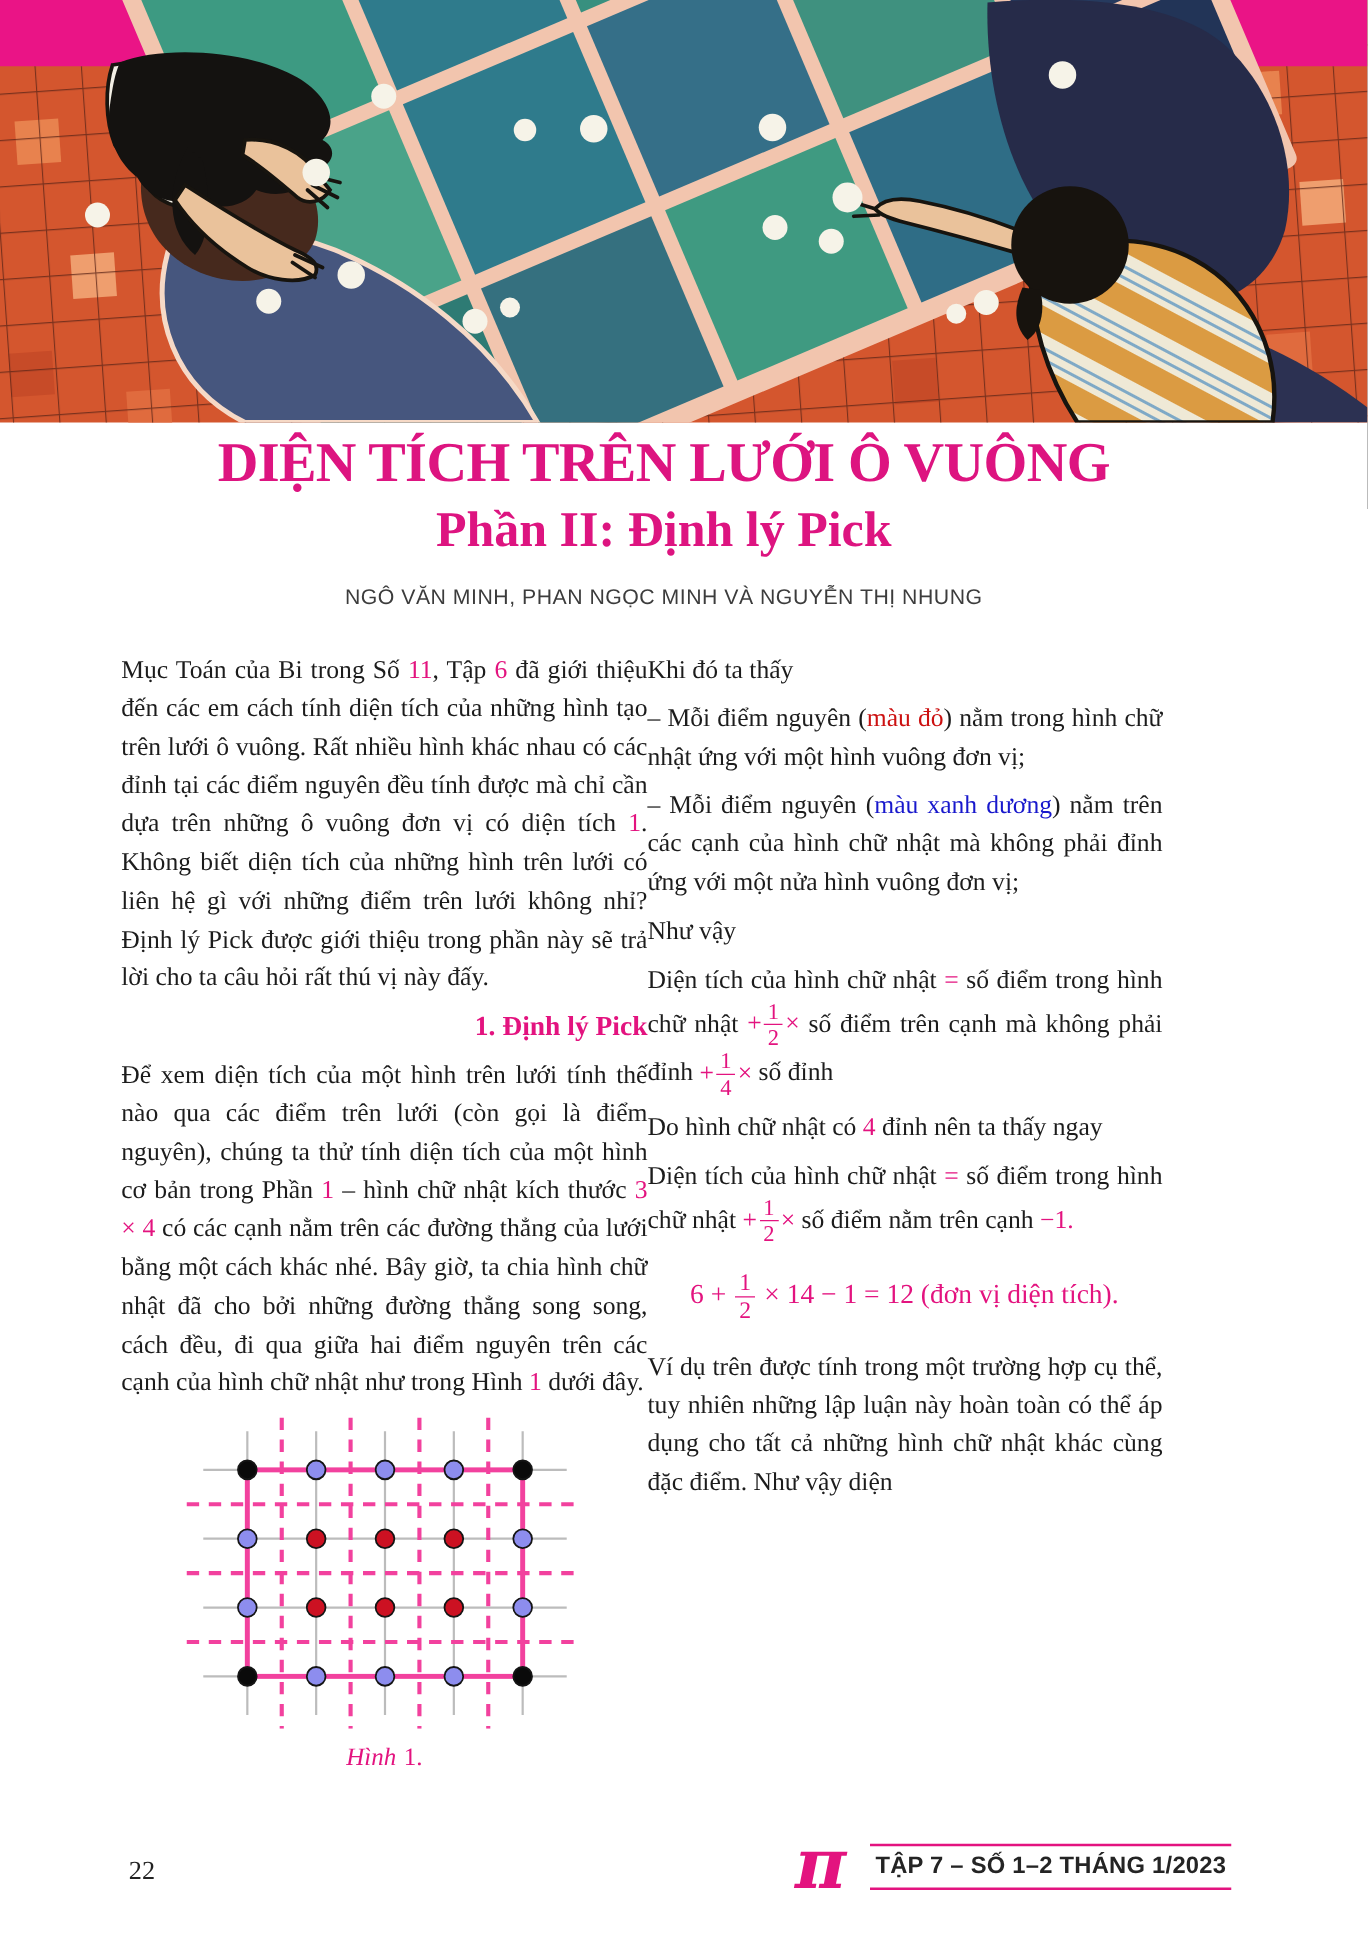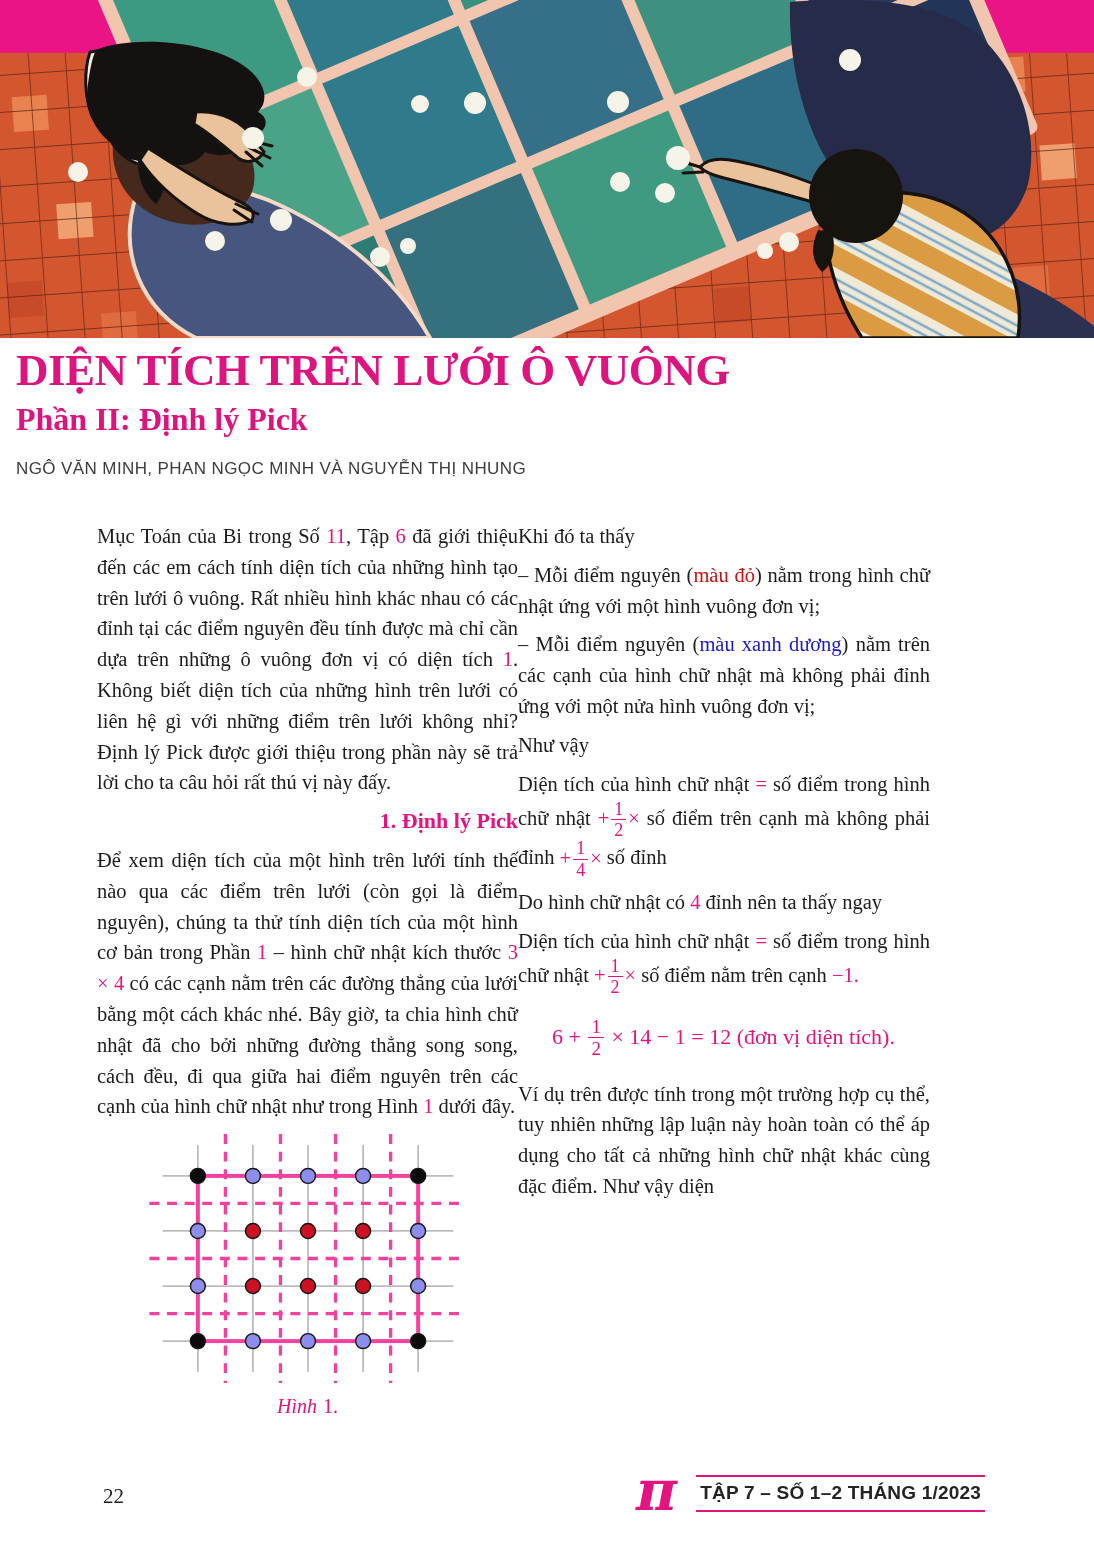--- a/index.html
+++ b/index.html
@@ -12,26 +12,26 @@
   html,body{background:#888;}
   .page{
     position:relative;width:1094px;height:1564px;margin:0 auto;
     background:#ffffff;overflow:hidden;
     font-family:"Liberation Serif","DejaVu Serif",serif;color:var(--ink);
   }
   
   .hero{position:absolute;top:0;left:0;width:1094px;height:338px;}
   .hero svg{display:block;}
   
-  .title-block{position:absolute;top:346px;left:0;width:1046px;text-align:left;padding-left:16px;}
+  .title-block{position:absolute;top:346px;left:0;width:1046px;text-align:center;padding-left:16px;}
   .title{
     font-size:45px;font-weight:bold;color:#dd1480;letter-spacing:-0.5px;line-height:1.1;
   }
   .subtitle{
-    font-size:32px;font-weight:bold;color:#dd1480;margin-top:6px;line-height:1.1;
+    font-size:40px;font-weight:bold;color:#dd1480;margin-top:6px;line-height:1.1;
   }
   .authors{
     margin-top:22px;font-family:"Liberation Sans","DejaVu Sans",sans-serif;
     font-size:17px;color:#3c3c3c;letter-spacing:0.4px;
   }
   
   .columns{
     position:absolute;top:521px;left:97px;width:862px;
     display:flex;
   }

